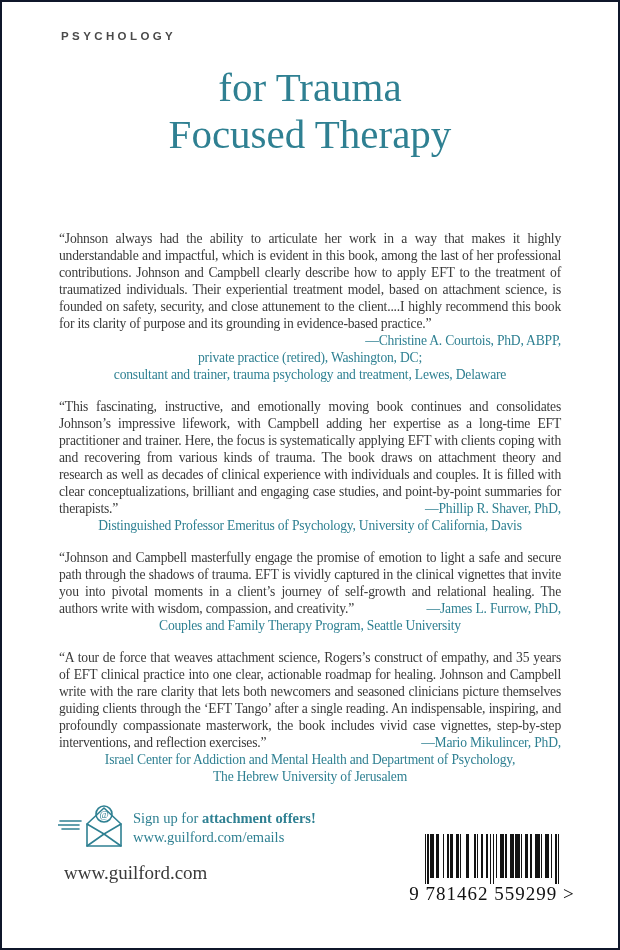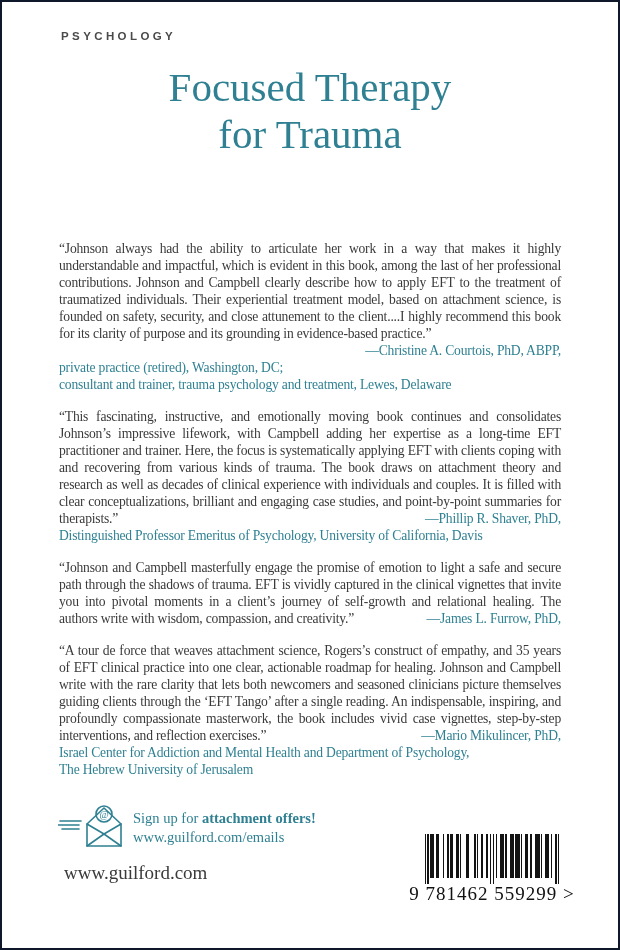--- a/index.html
+++ b/index.html
@@ -18,35 +18,35 @@
     font-family:"Liberation Sans", sans-serif;
     font-size:11.5px; letter-spacing:3.4px;
     color:#4a4a4a; font-weight:600;
   }
   .title {
     position:absolute; top:62px; left:0; right:0;
     text-align:center;
     color:var(--accent, #2f8092);
     font-size:41px; line-height:47px; font-weight:400;
   }
-  .quotes { position:absolute; top:238px; left:57px; right:57px; }
+  .quotes { position:absolute; top:228px; left:57px; right:57px; }
   .quote { margin-bottom:15px; }
   .qtext {
     margin:0;
     font-size:13.6px; line-height:17px; letter-spacing:-0.2px;
     text-align:justify;
     color:var(--body, #3a3a3a);
   }
   .qtext::after { content:""; display:block; clear:both; }
   .attr-name {
     float:right; padding-left:14px;
     color:var(--accent, #2f8092);
   }
   .affil {
-    text-align:left;
+    text-align:center;
     font-size:13.6px; line-height:17px; letter-spacing:-0.2px;
     color:var(--accent, #2f8092);
   }
   .signup {
     position:absolute; left:56px; top:800px;
     display:flex; align-items:center; gap:9px;
   }
   .signup-text { font-size:14.5px; line-height:19px; color:var(--accent, #2f8092); }
   .signup-bold { font-weight:700; }
   .publisher { position:absolute; left:62px; top:860px; }
@@ -75,39 +75,40 @@
   }
 </style>
 </head>
 <body>
 
 <div class="page" style="--accent: #2f8092; --body: #3a3a3a;">
 
   <div class="category">PSYCHOLOGY</div>
 
   <div class="title">
+    <div>for Trauma</div>
     <div>Focused Therapy</div>
-    <div>for Trauma</div>
   </div>
 
   <div class="quotes">
 
     <div class="quote">
       <p class="qtext"><span>“Johnson always had the ability to articulate her work in a way that makes it highly understandable and impactful, which is evident in this book, among the last of her professional contributions. Johnson and Campbell clearly describe how to apply EFT to the treatment of traumatized individuals. Their experiential treatment model, based on attachment science, is founded on safety, security, and close attunement to the client....I highly recommend this book for its clarity of purpose and its grounding in evidence-based practice.”</span><span class="attr-name">—Christine A. Courtois, PhD, ABPP,</span></p>
       <div class="affil">private practice (retired), Washington, DC;</div>
       <div class="affil">consultant and trainer, trauma psychology and treatment, Lewes, Delaware</div>
     </div>
 
     <div class="quote">
       <p class="qtext"><span>“This fascinating, instructive, and emotionally moving book continues and consolidates Johnson’s impressive lifework, with Campbell adding her expertise as a long-time EFT practitioner and trainer. Here, the focus is systematically applying EFT with clients coping with and recovering from various kinds of trauma. The book draws on attachment theory and research as well as decades of clinical experience with individuals and couples. It is filled with clear conceptualizations, brilliant and engaging case studies, and point-by-point summaries for therapists.”</span><span class="attr-name">—Phillip R. Shaver, PhD,</span></p>
       <div class="affil">Distinguished Professor Emeritus of Psychology, University of California, Davis</div>
     </div>
 
     <div class="quote">
       <p class="qtext"><span>“Johnson and Campbell masterfully engage the promise of emotion to light a safe and secure path through the shadows of trauma. EFT is vividly captured in the clinical vignettes that invite you into pivotal moments in a client’s journey of self-growth and relational healing. The authors write with wisdom, compassion, and creativity.”</span><span class="attr-name">—James L. Furrow, PhD,</span></p>
+      <div class="affil">Couples and Family Therapy Program, Seattle University</div>
     </div>
 
     <div class="quote">
       <p class="qtext"><span>“A tour de force that weaves attachment science, Rogers’s construct of empathy, and 35 years of EFT clinical practice into one clear, actionable roadmap for healing. Johnson and Campbell write with the rare clarity that lets both newcomers and seasoned clinicians picture themselves guiding clients through the ‘EFT Tango’ after a single reading. An indispensable, inspiring, and profoundly compassionate masterwork, the book includes vivid case vignettes, step-by-step interventions, and reflection exercises.”</span><span class="attr-name">—Mario Mikulincer, PhD,</span></p>
       <div class="affil">Israel Center for Addiction and Mental Health and Department of Psychology,</div>
       <div class="affil">The Hebrew University of Jerusalem</div>
     </div>
 
   </div>
 

